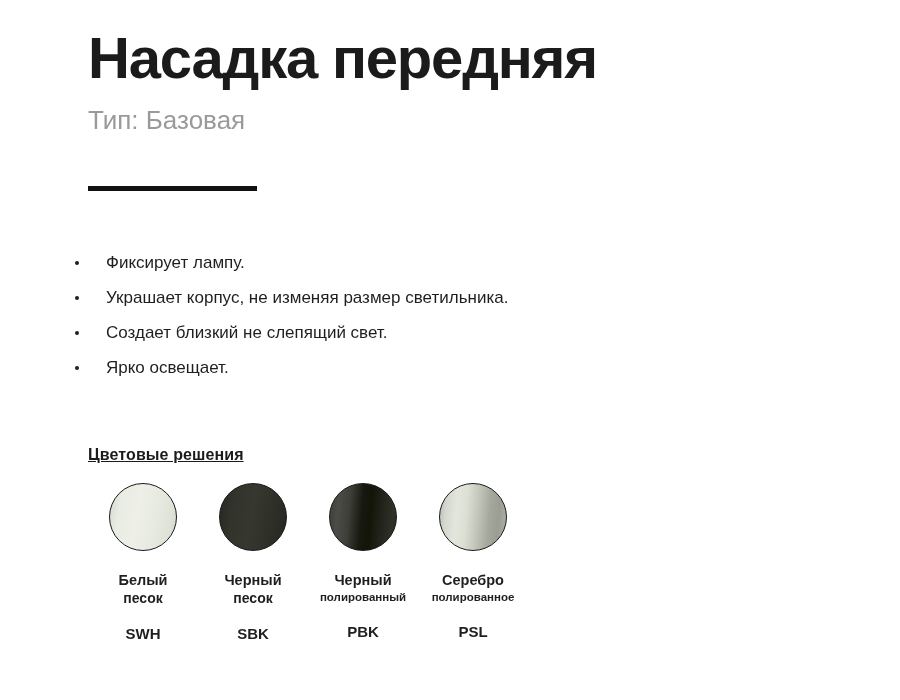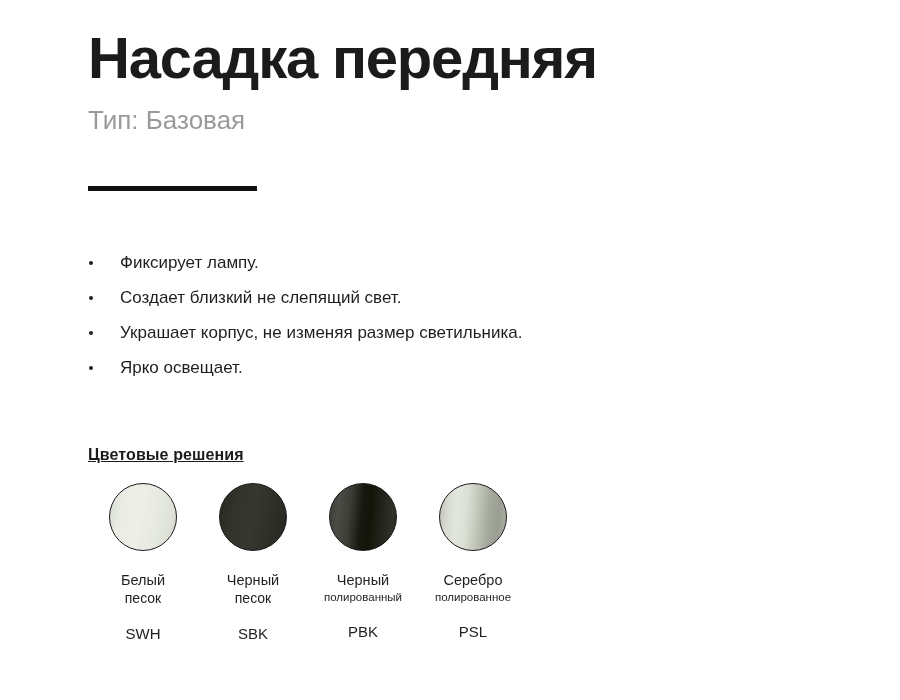--- a/index.html
+++ b/index.html
@@ -53,21 +53,21 @@
     left: 88px;
     top: 186px;
     width: 169px;
     height: 5px;
     background: #111111;
   }
 
   
   .features {
     position: absolute;
-    left: 86px;
+    left: 72px;
     top: 252px;
     width: 620px;
     list-style: none;
     margin: 0;
     padding: 0;
   }
   .feature-item {
     position: relative;
     font-size: 17px;
     line-height: 22px;
@@ -107,20 +107,21 @@
     left: 0px;
     top: 37px;
     display: flex;
     align-items: flex-start;
   }
   .swatch {
     width: 110px;
     display: flex;
     flex-direction: column;
     align-items: center;
+    font-weight: bold;
   }
   .swatch-circle {
     width: 68px;
     height: 68px;
     border-radius: 50%;
     border: 1.5px solid #1a1a1a;
     box-sizing: border-box;
   }
 
   .sw-swh {
@@ -184,25 +185,25 @@
 
   <div class="divider"></div>
 
   <ul class="features">
     <li class="feature-item">
       <span class="feature-bullet"></span>
       <span>Фиксирует лампу.</span>
     </li>
     <li class="feature-item">
       <span class="feature-bullet"></span>
+      <span>Украшает корпус, не изменяя размер светильника.</span>
+    </li>
+    <li class="feature-item">
+      <span class="feature-bullet"></span>
       <span>Создает близкий не слепящий свет.</span>
-    </li>
-    <li class="feature-item">
-      <span class="feature-bullet"></span>
-      <span>Украшает корпус, не изменяя размер светильника.</span>
     </li>
     <li class="feature-item">
       <span class="feature-bullet"></span>
       <span>Ярко освещает.</span>
     </li>
   </ul>
 
   <div class="colors-section">
     <h2 class="colors-heading">Цветовые решения</h2>
 

